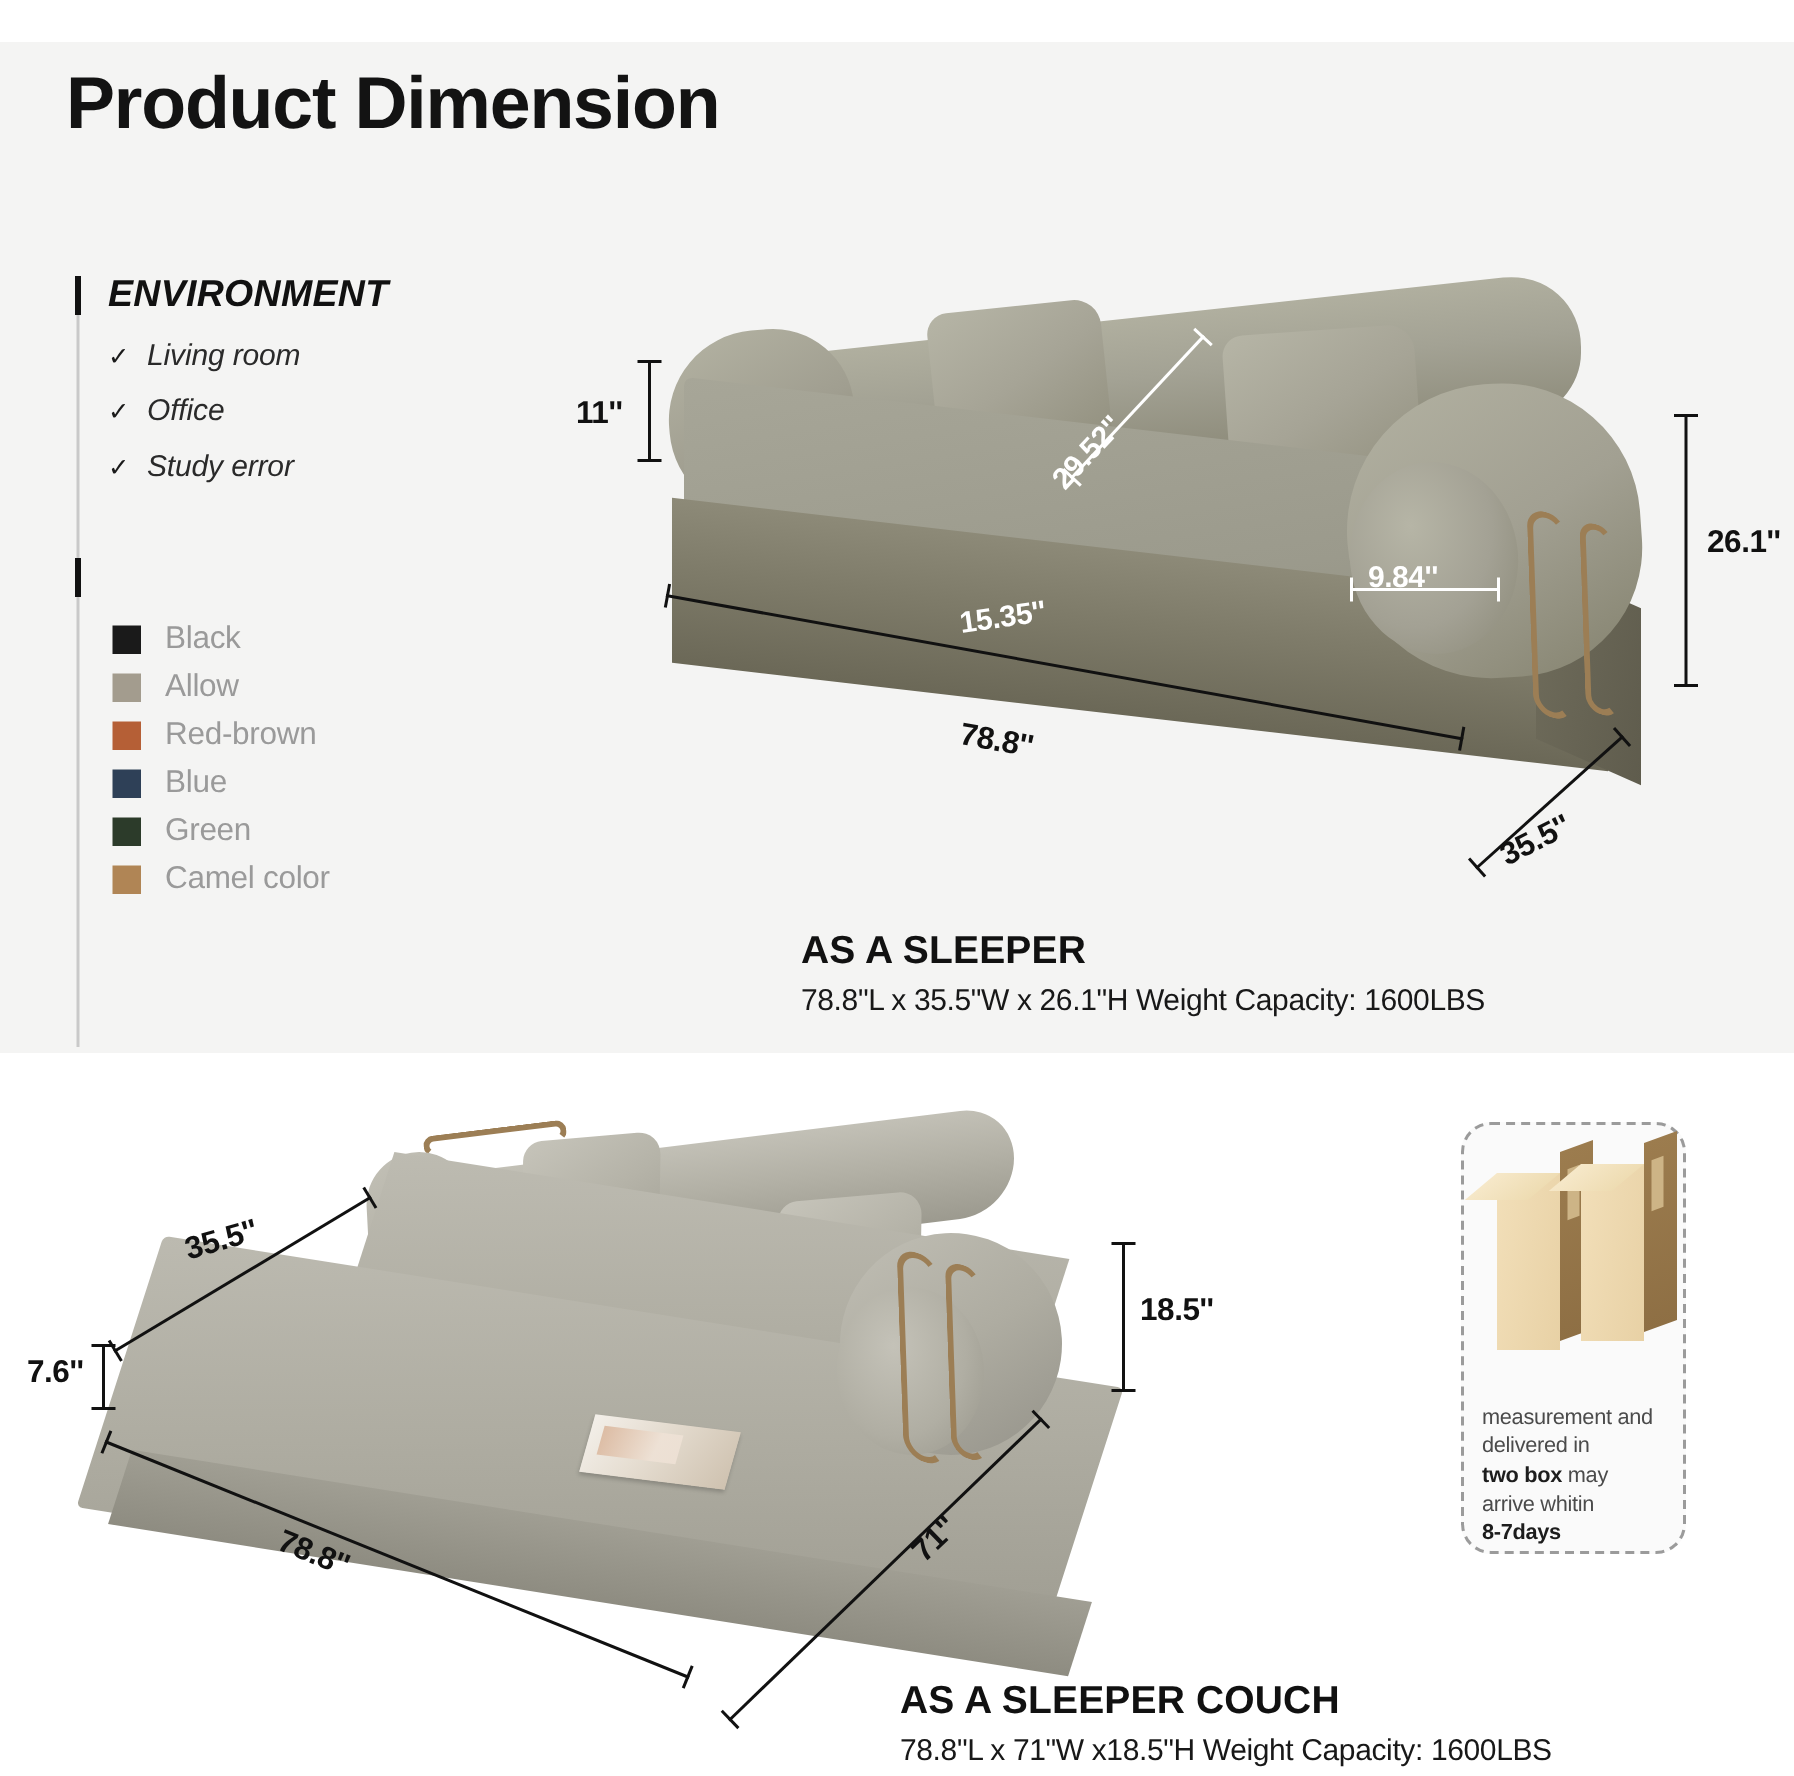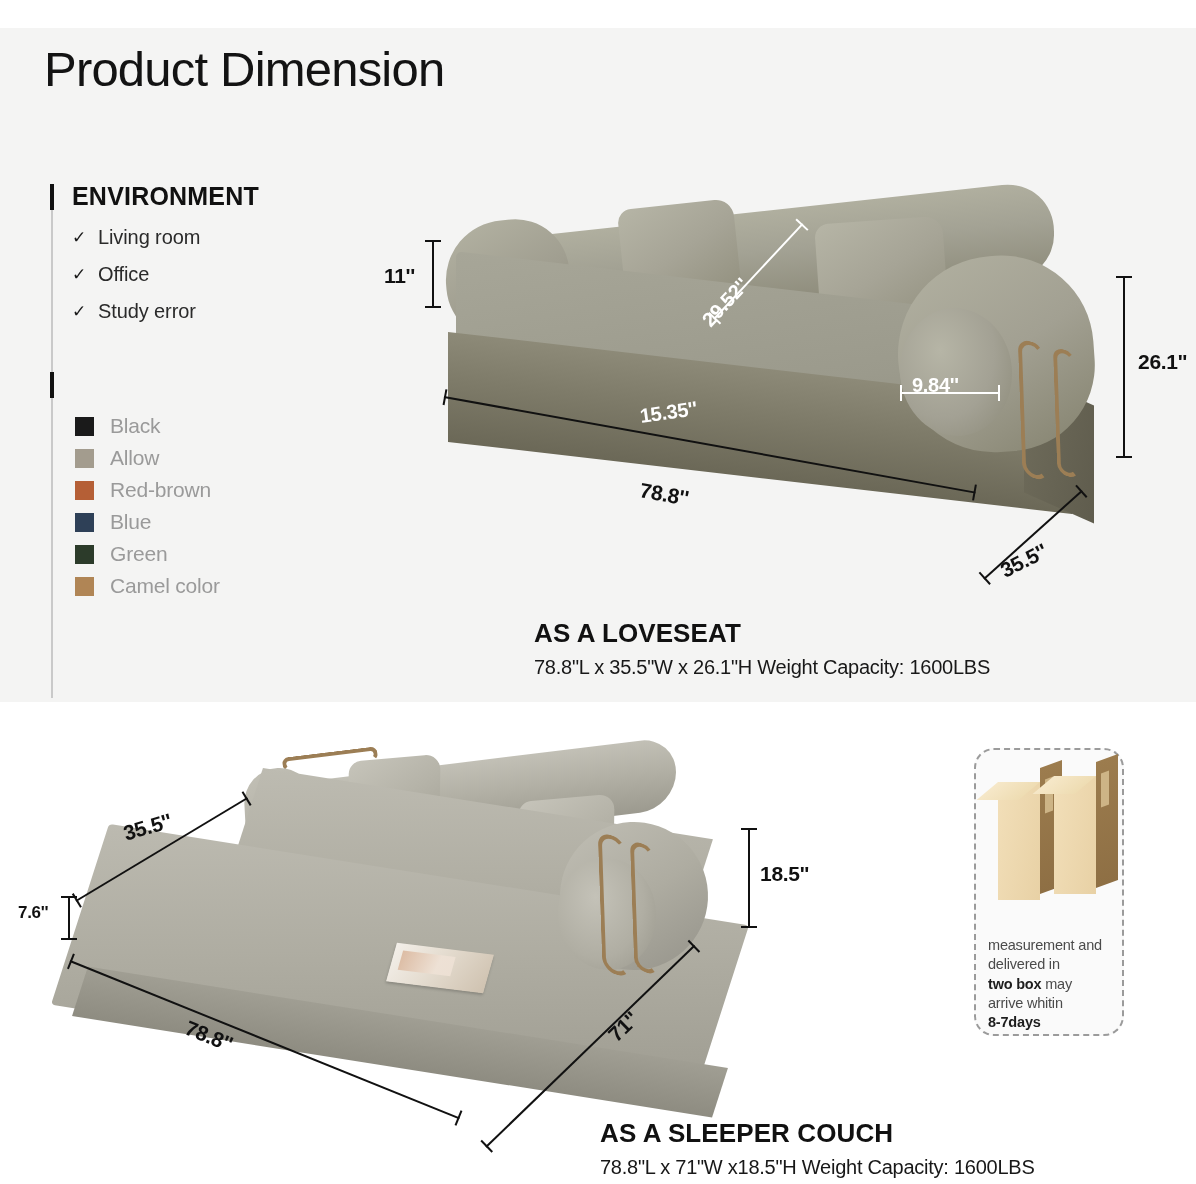--- a/index.html
+++ b/index.html
@@ -25,21 +25,21 @@
     position: absolute;
     left: 0; top: 702px;
     width: 1196px; height: 482px;
     background: #ffffff;
   }
 
   
   #header { position: absolute; left: 44px; top: 44px; }
   #page-title {
     font-size: 49px;
-    font-weight: normal;
+    font-weight: bold;
     color: #131313;
     letter-spacing: -0.8px;
     line-height: 1.05;
   }
   #page-subtitle {
     font-size: 23px;
     color: #1b1b1b;
     margin-top: 9px;
     letter-spacing: -0.2px;
   }
@@ -47,21 +47,21 @@
   
   .accent-rule { position: absolute; width: 4px; }
   .accent-rule .cap  { width: 4px; height: 26px; background: #111111; }
   .accent-rule .tail { width: 2px; background: #c9c9c9; margin-left: 1px; }
   #accent-env  { left: 50px; top: 184px; }
   #accent-env  .tail { height: 176px; }
   #accent-col  { left: 50px; top: 372px; }
   #accent-col  .tail { height: 300px; }
 
   
-  #environment-section { position: absolute; left: 72px; top: 182px; }
+  #environment-section { position: absolute; left: 72px; top: 182px; font-style: italic; }
   #environment-heading {
     font-size: 25px; font-weight: bold; color: #111;
     letter-spacing: 0.2px;
   }
   .env-item {
     display: flex; align-items: center;
     margin-top: 15px; height: 22px;
   }
   .env-item .check {
     width: 26px; font-size: 17px; color: #1a1a1a;
@@ -450,21 +450,21 @@
 <div class="vbracket" style="left:1123px; top:276px; height:182px;"></div>
 <div class="dim dim-dark" style="left:1138px; top:350px; font-size:21px;">26.1''</div>
 
 <div class="diag diag-dark" style="left:444px; top:396px; width:540px; transform:rotate(10.2deg);"></div>
 <div class="dim dim-dark" style="left:640px; top:478px; font-size:21px; transform:rotate(10.2deg); transform-origin:0 50%;">78.8''</div>
 
 <div class="diag diag-dark" style="left:984px; top:578px; width:132px; transform:rotate(-42deg);"></div>
 <div class="dim dim-dark" style="left:1002px; top:560px; font-size:21px; transform:rotate(-27deg); transform-origin:0 50%;">35.5''</div>
 
 <div class="caption" id="loveseat-caption">
-  <div class="caption-title">AS A LOVESEAT</div>
+  <div class="caption-title">AS A SLEEPER</div>
   <div class="caption-sub">78.8"L x 35.5"W x 26.1"H Weight Capacity: 1600LBS</div>
 </div>
 
 <div id="sleeper-figure">
   <div id="sp-handle-1" class="handle-bar"></div>
   <div id="sp-handle-2" class="handle-bar"></div>
   <div id="sp-back"></div>
   <div id="sp-pillow-1" class="sp-pillow"></div>
   <div id="sp-pillow-2" class="sp-pillow"></div>
   <div id="sp-arm-left"></div>
@@ -476,21 +476,21 @@
   <div id="sp-arm-right"></div>
   <div id="sp-arm-right-face"></div>
   <div id="sp-handle-3" class="handle-bar"></div>
   <div id="sp-handle-4" class="handle-bar"></div>
 </div>
 
 <div class="diag diag-dark" style="left:76px; top:900px; width:200px; transform:rotate(-31deg);"></div>
 <div class="dim dim-dark" style="left:124px; top:822px; font-size:21px; transform:rotate(-16deg); transform-origin:0 50%;">35.5''</div>
 
 <div class="vbracket" style="left:68px; top:896px; height:44px;"></div>
-<div class="dim dim-dark" style="left:18px; top:903px; font-size:17px;">7.6''</div>
+<div class="dim dim-dark" style="left:18px; top:903px; font-size:21px;">7.6''</div>
 
 <div class="vbracket" style="left:748px; top:828px; height:100px;"></div>
 <div class="dim dim-dark" style="left:760px; top:862px; font-size:21px;">18.5''</div>
 
 <div class="diag diag-dark" style="left:70px; top:960px; width:420px; transform:rotate(22deg);"></div>
 <div class="dim dim-dark" style="left:186px; top:1015px; font-size:21px; transform:rotate(22deg); transform-origin:0 50%;">78.8''</div>
 
 <div class="diag diag-dark" style="left:486px; top:1146px; width:290px; transform:rotate(-44deg);"></div>
 <div class="dim dim-dark" style="left:612px; top:1026px; font-size:21px; transform:rotate(-44deg); transform-origin:0 50%;">71''</div>
 

